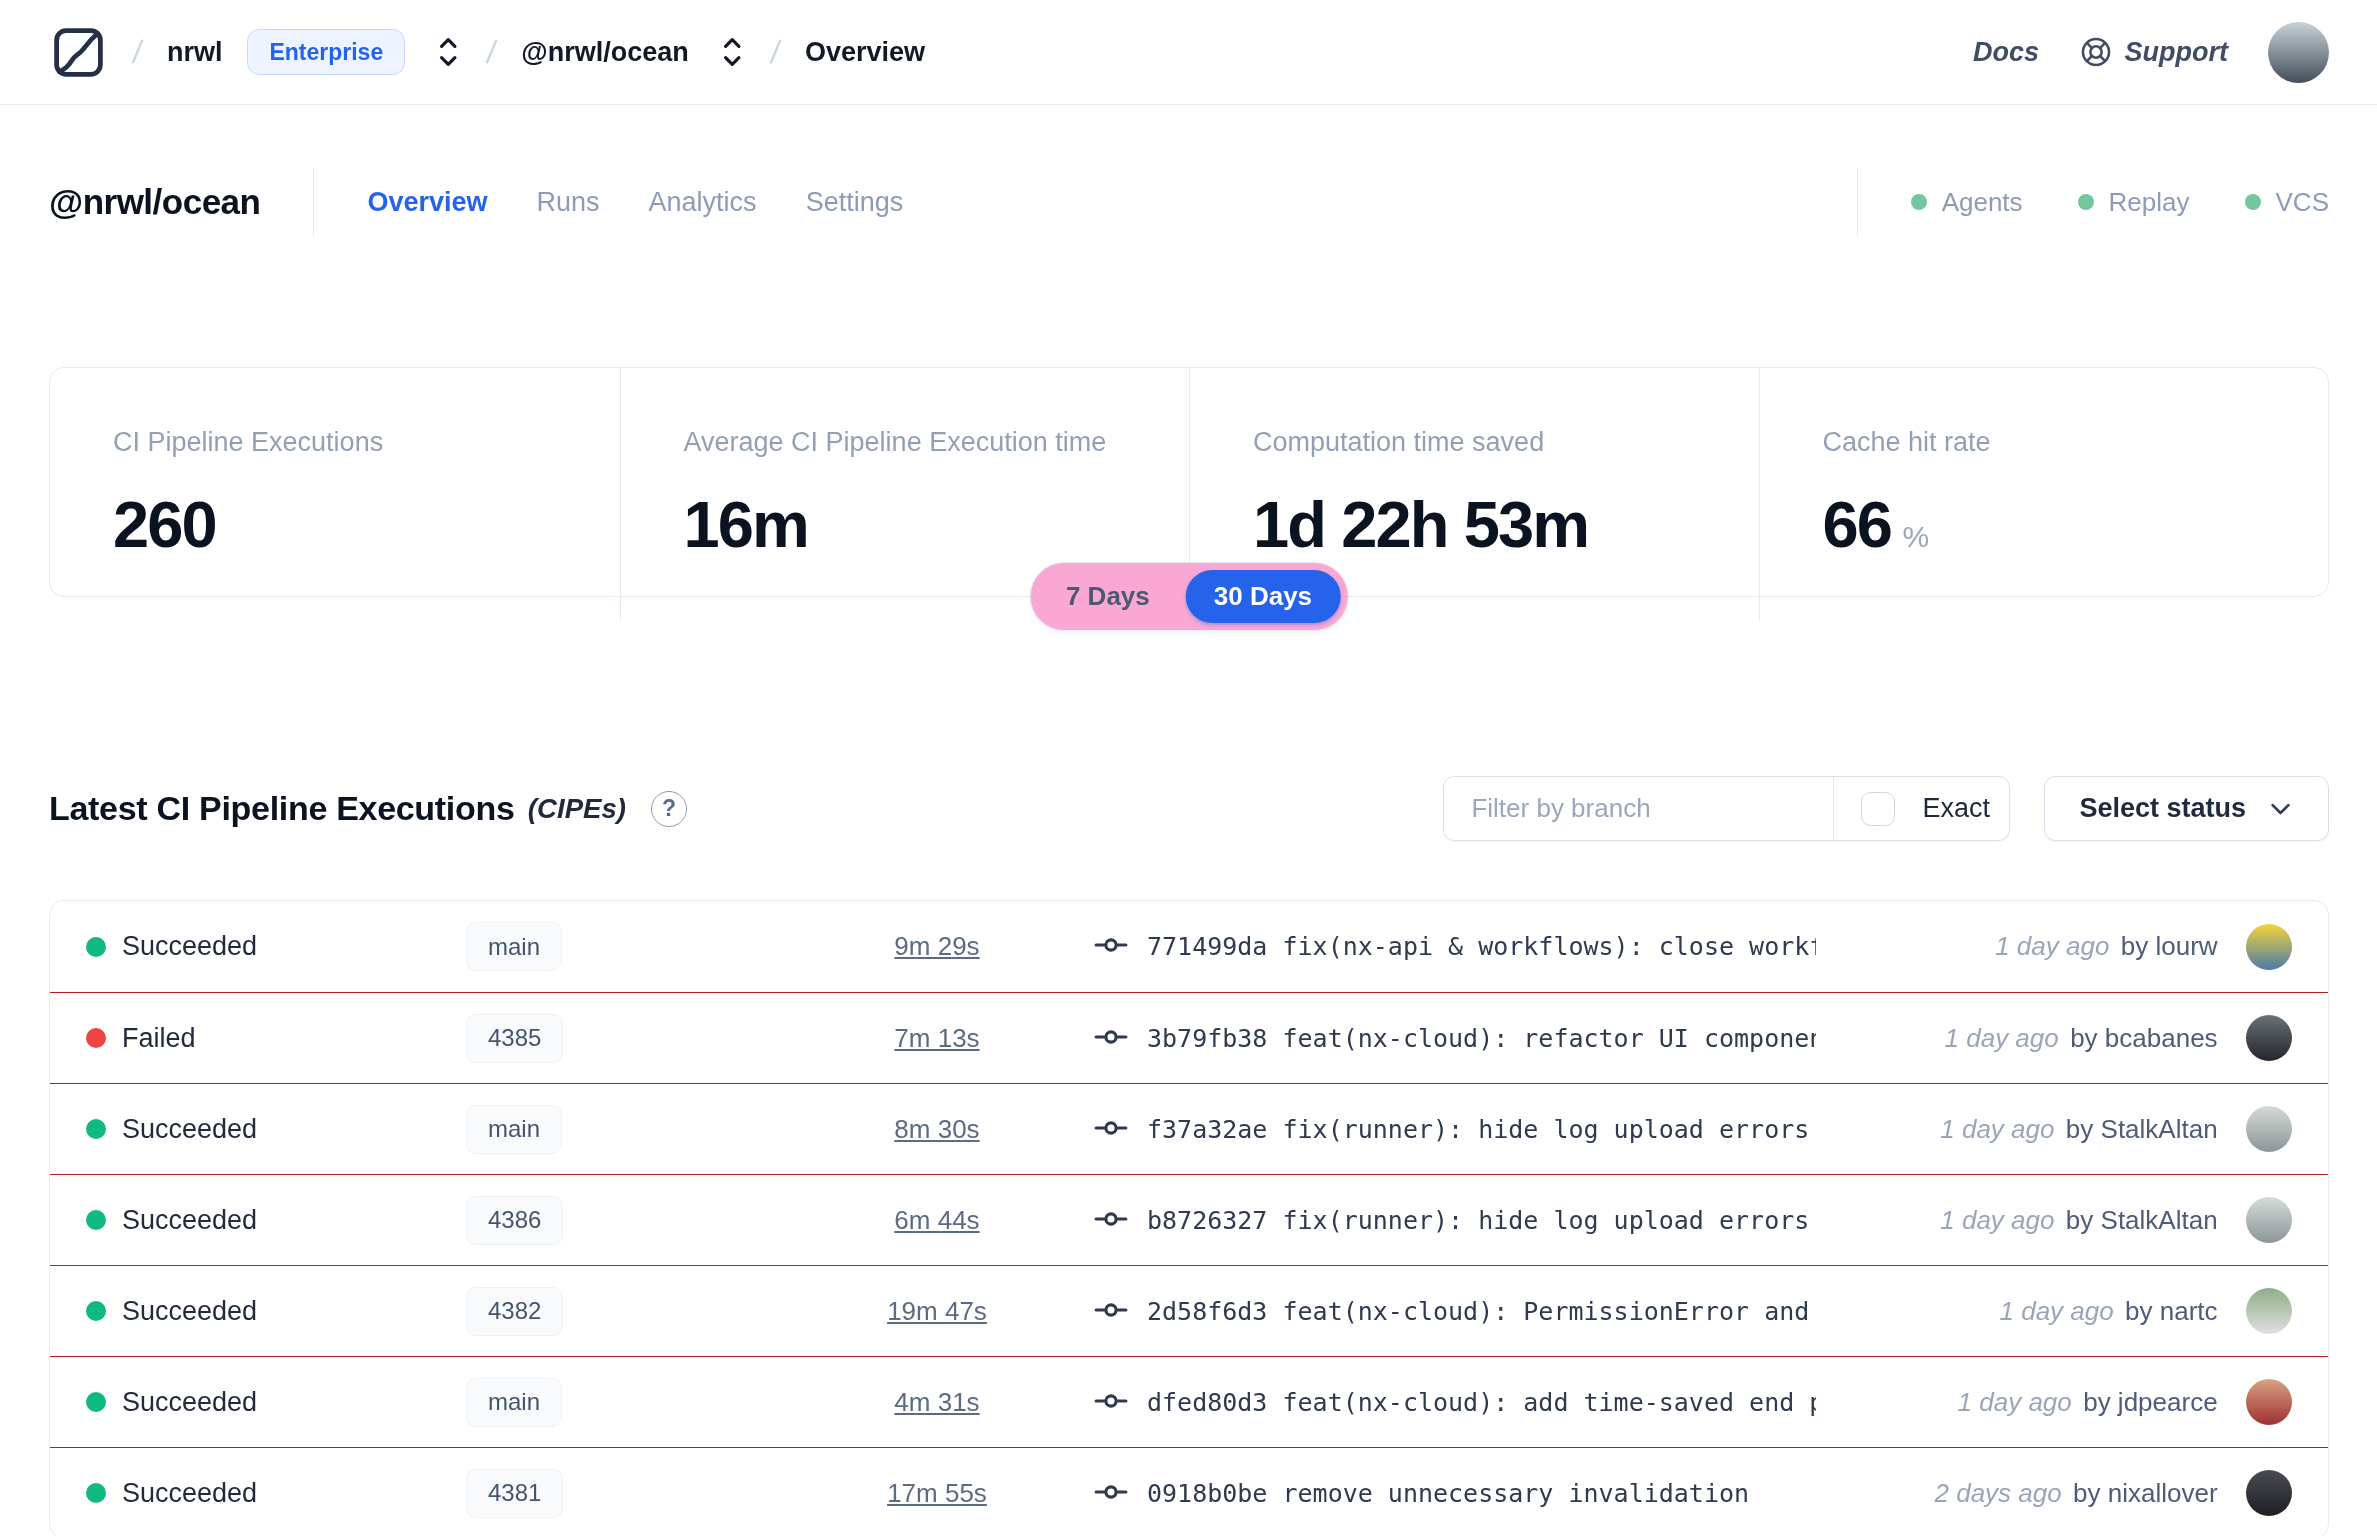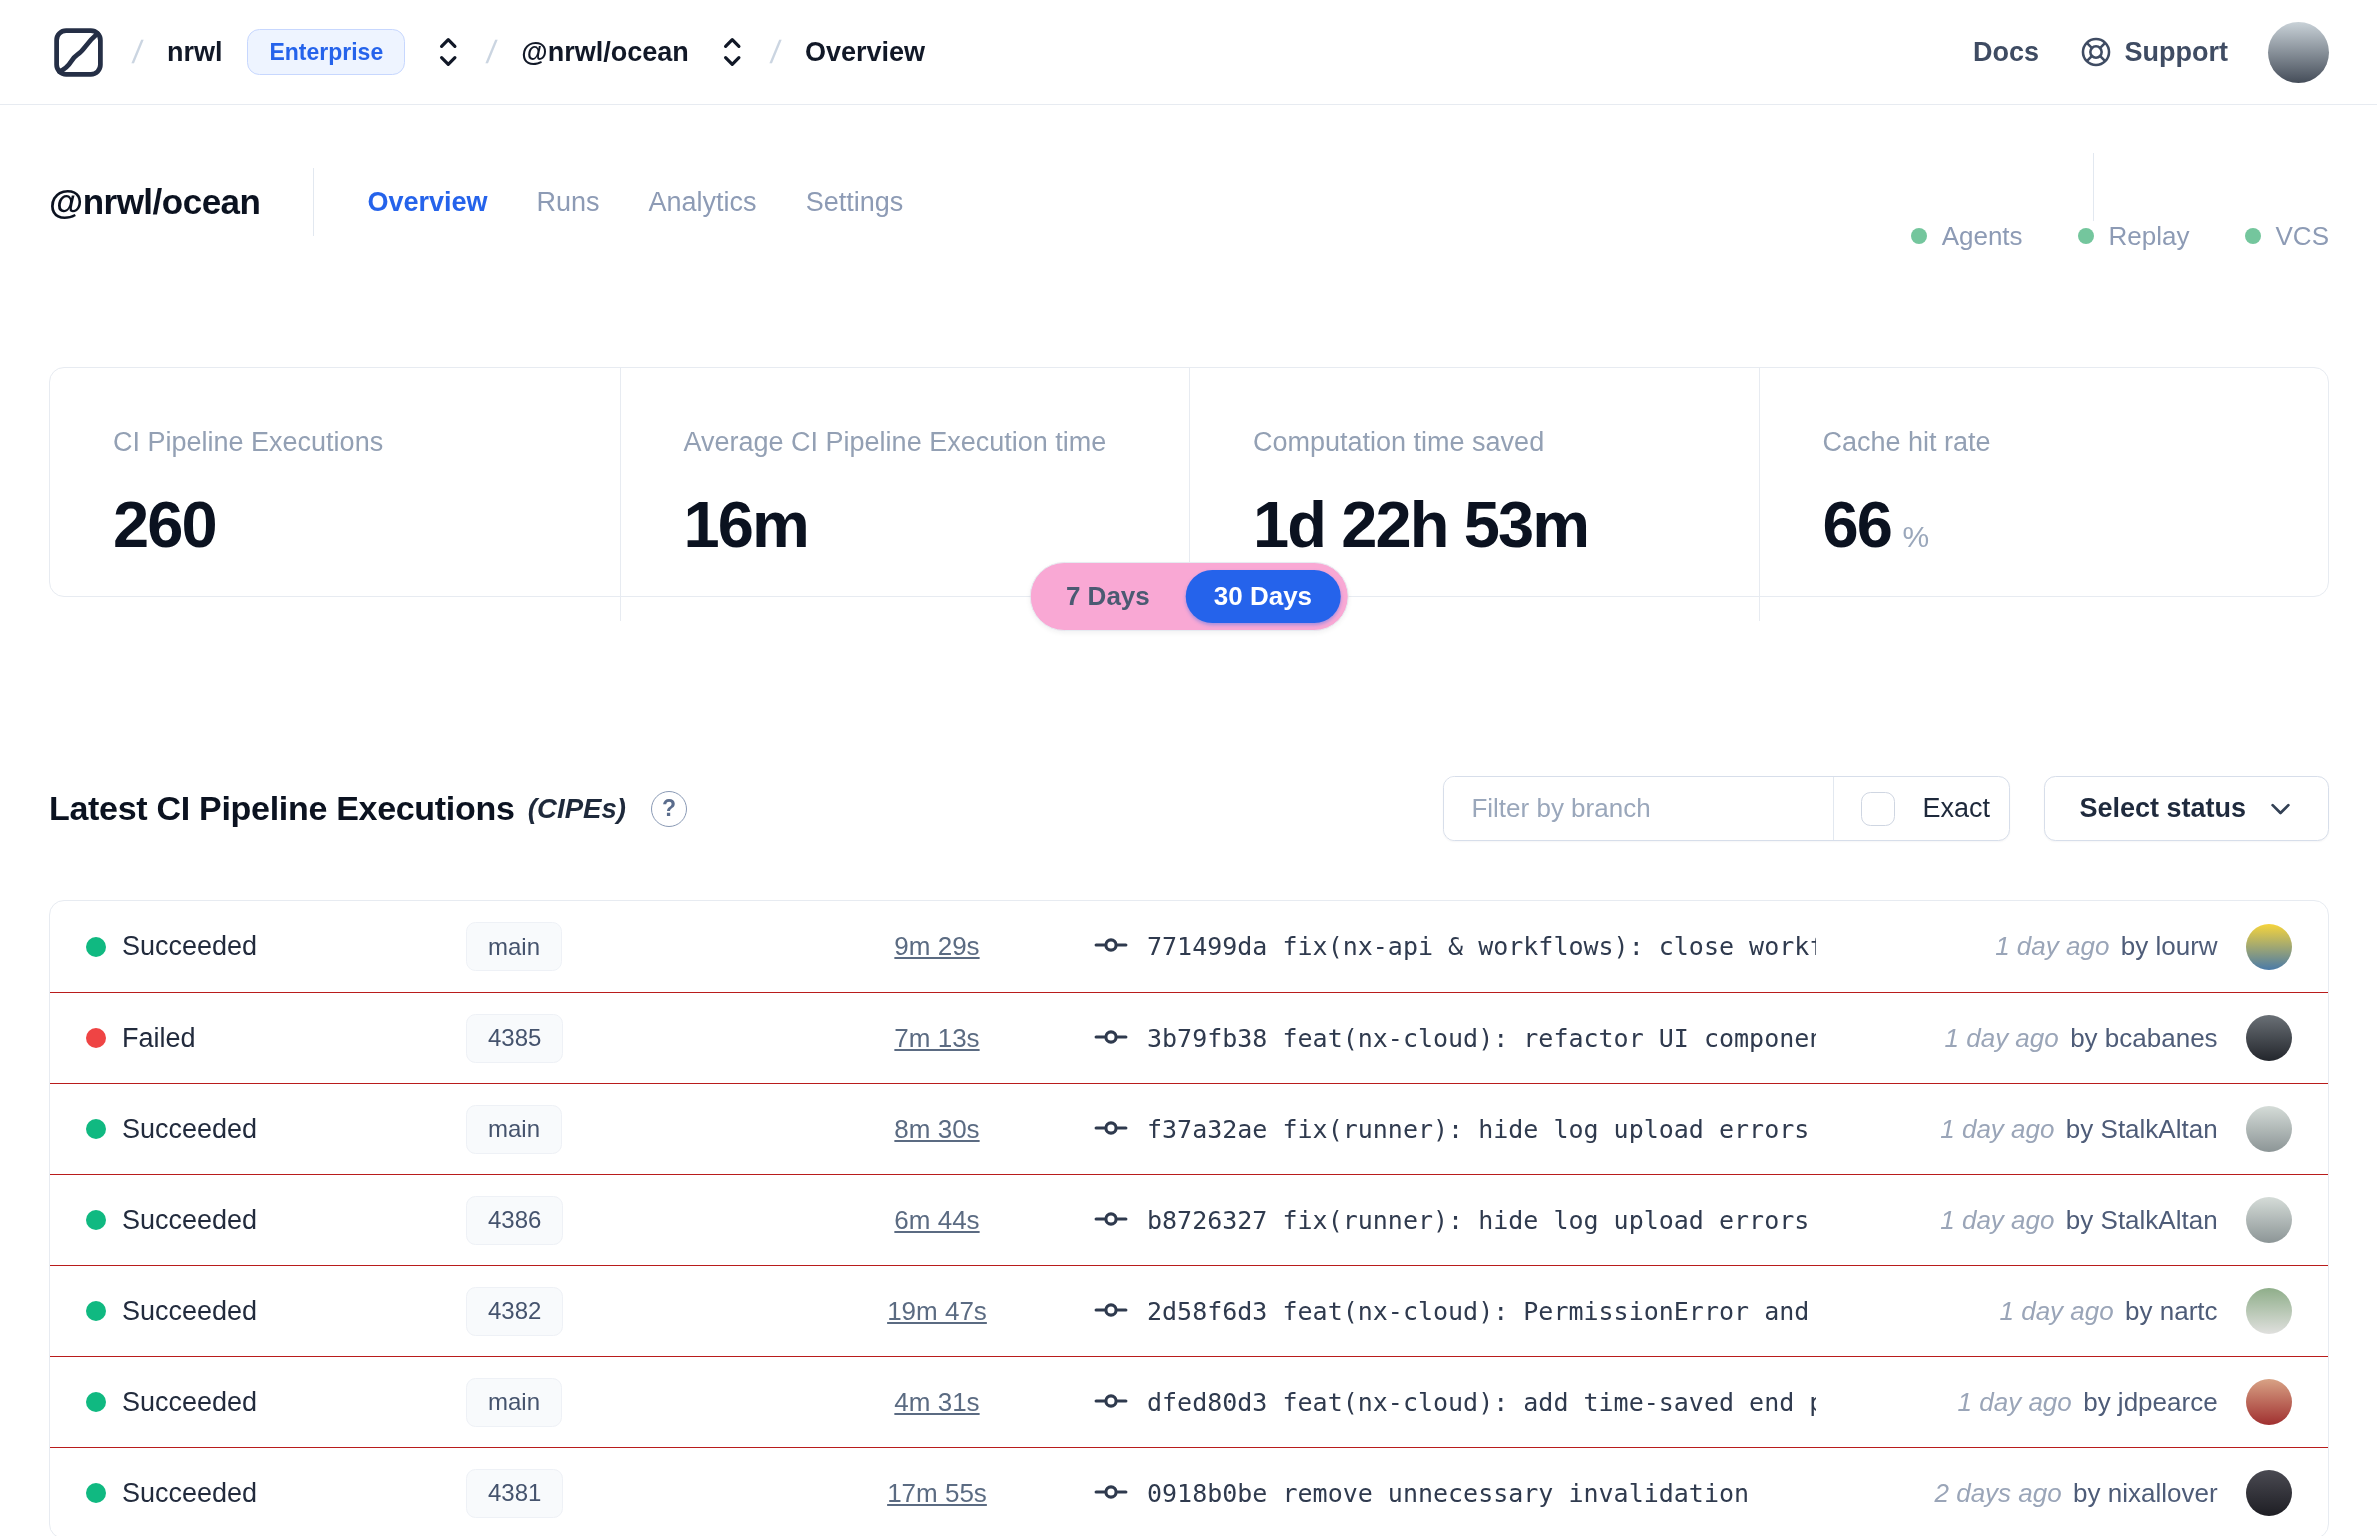--- a/index.html
+++ b/index.html
@@ -8,33 +8,33 @@
 
   
   .topbar { height:105px; display:flex; align-items:center; padding:0 49px;
     border-bottom:1px solid #e7ebf1; background:#fff; }
   .crumbs { display:flex; align-items:center; gap:25px; }
   .crumb-sep { color:#cbd5e1; font-size:32px; font-weight:300; transform:skewX(-8deg); }
   .crumb-name { font-size:27px; font-weight:700; color:#111827; }
   .badge { background:#eef4ff; border:1px solid #c7d7fe; color:var(--accent,#2563eb);
     font-size:23px; font-weight:600; padding:8.6px 21px; border-radius:12.4px; }
   .selector-caret { display:inline-flex; margin-left:3.8px; }
-  .topbar-right { margin-left:auto; display:flex; align-items:center; gap:40px; }
+  .topbar-right { margin-left:auto; display:flex; align-items:center; gap:40px;font-style:italic; }
   .top-link { font-size:27px; font-weight:600; color:#3f4c63; text-decoration:none; display:flex; align-items:center; gap:11.4px; }
   .avatar { border-radius:50%; display:inline-block; }
   .avatar-lg { width:61px; height:61px; }
 
   
   .ws-head { display:flex; align-items:center; padding:0 49px; margin-top:59px; height:76px; }
   .ws-title { font-size:35px; font-weight:700; color:#0b1220; letter-spacing:-0.5px; }
   .vdivider { width:1px; height:68px; background:#e2e8f0; margin:0 53px; }
   .tabs { display:flex; align-items:center; gap:49px; }
   .tab { font-size:27px; font-weight:500; color:#8d9bb5; cursor:pointer; }
   .tab.active { color:var(--accent,#2563eb); font-weight:600; }
-  .ws-right { margin-left:auto; display:flex; align-items:center;flex-direction:column; }
+  .ws-right { margin-left:auto; display:flex; align-items:center; }
   .features { display:flex; align-items:center; gap:55px; margin-left:53px; }
   .feature { display:flex; align-items:center; gap:15px; font-size:26px; color:#8d9bb5; }
   .feature .fdot { width:16px; height:16px; border-radius:50%; background:var(--feature_dot,#74c69d); }
 
   
   .stats-wrap { margin:127px 49px 0; position:relative; }
   .stats { display:grid; grid-template-columns:repeat(4,1fr); border:1px solid #e7ebf1;
     border-radius:15px; background:#fff; height:230px; }
   .stat { padding:59px 63px; }
   .stat + .stat { border-left:1px solid #e7ebf1; }

